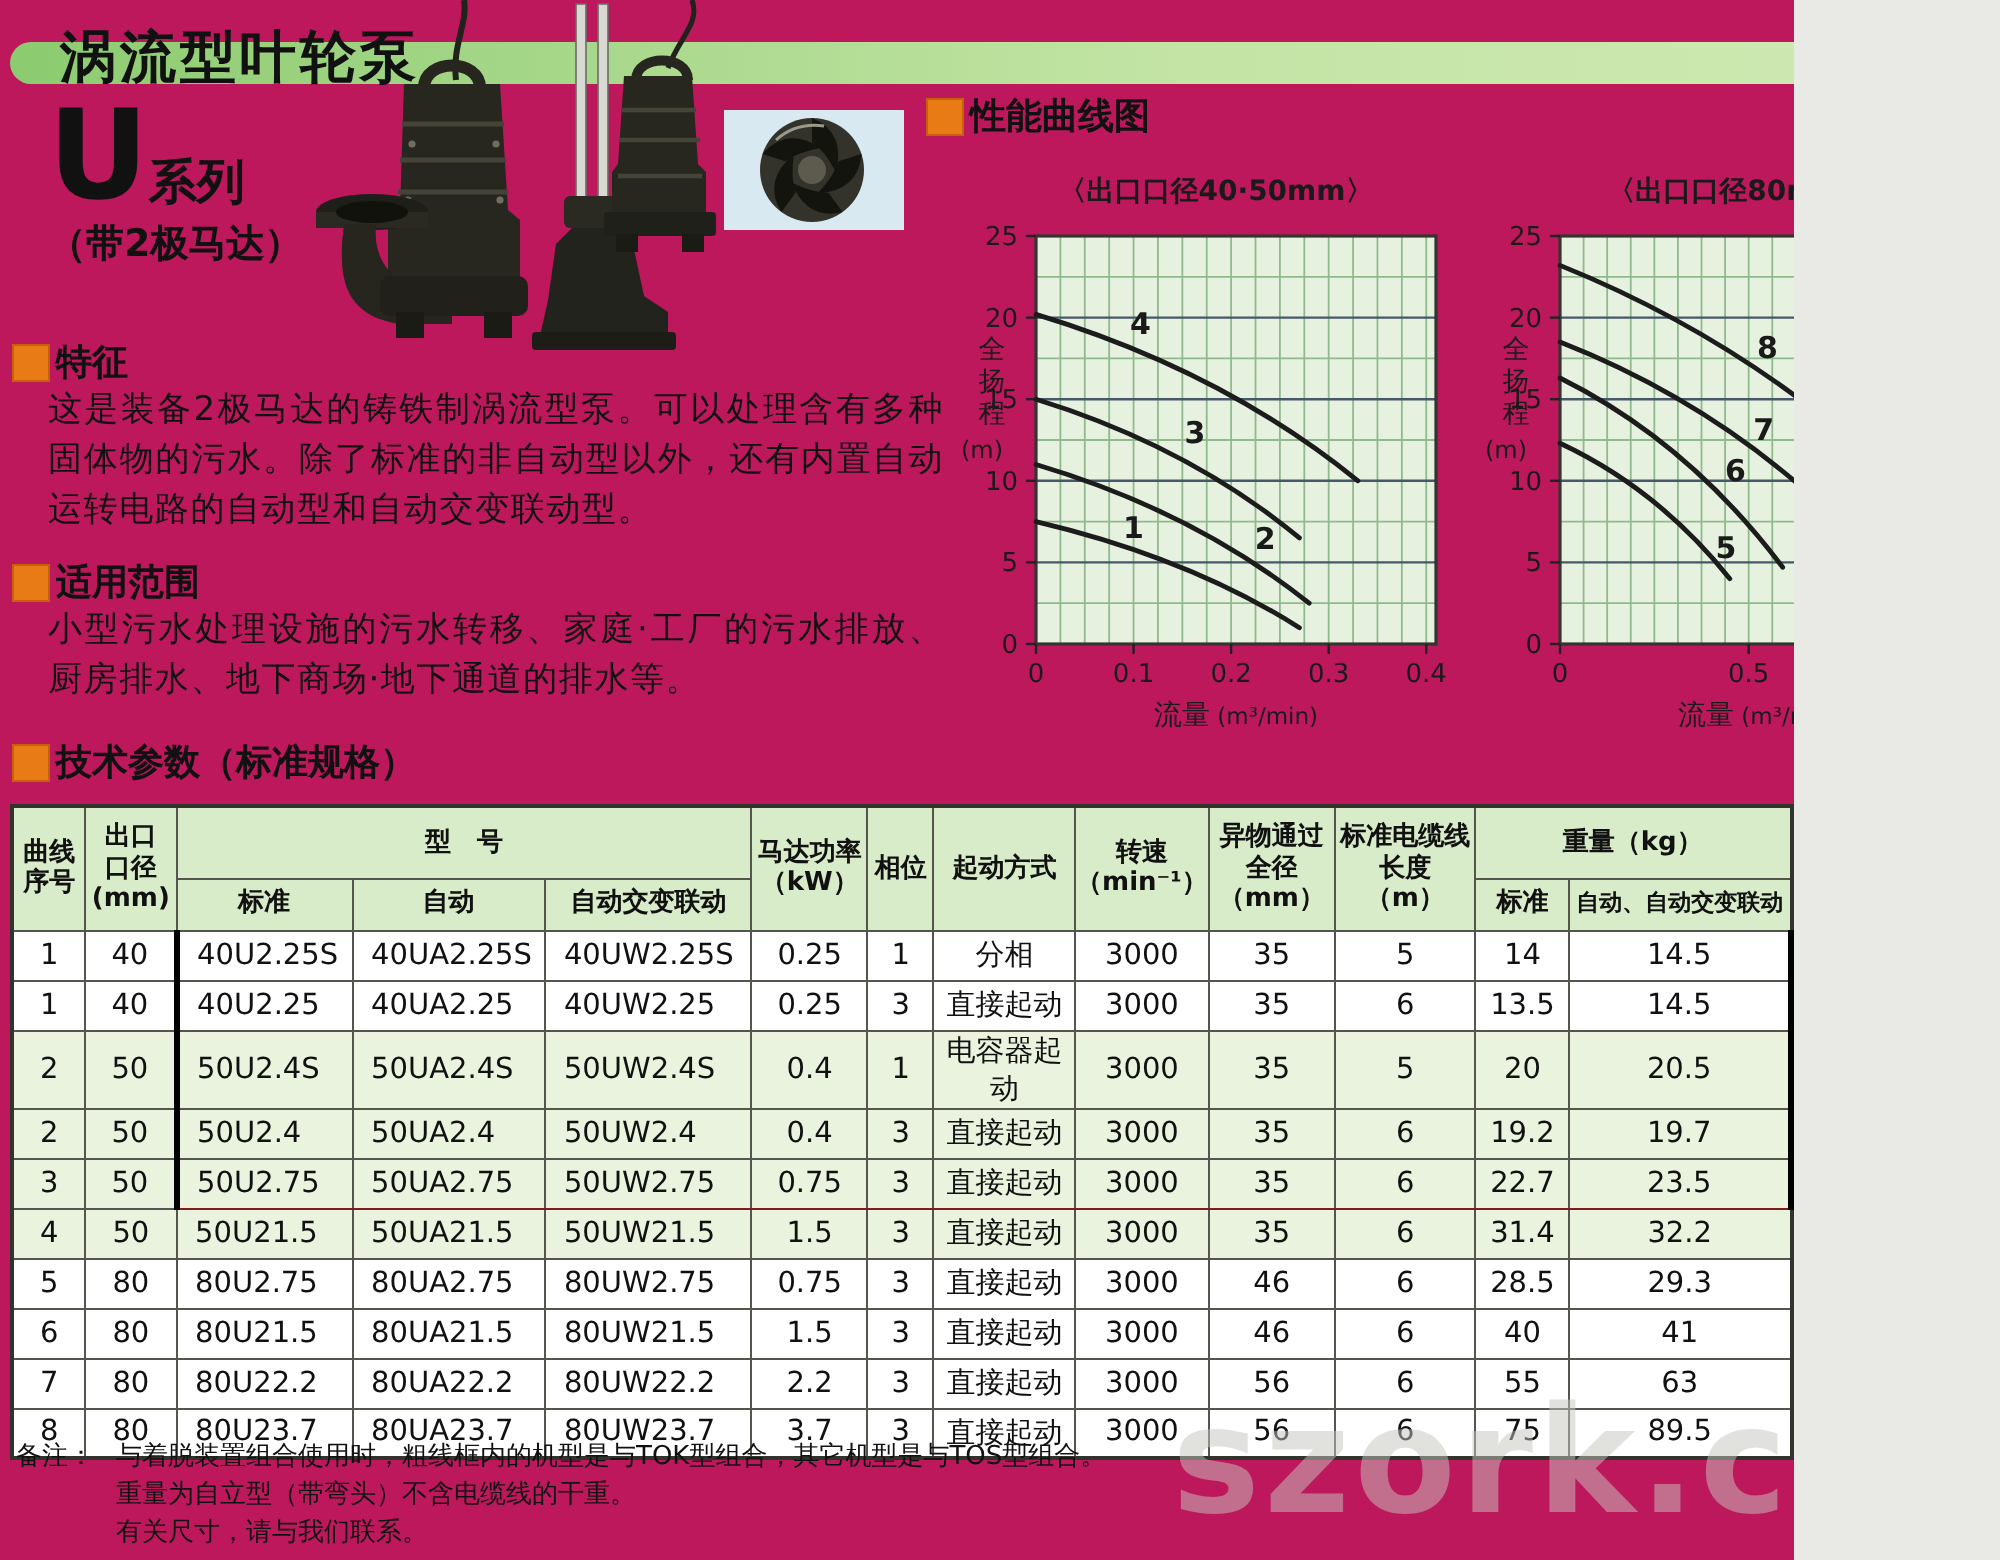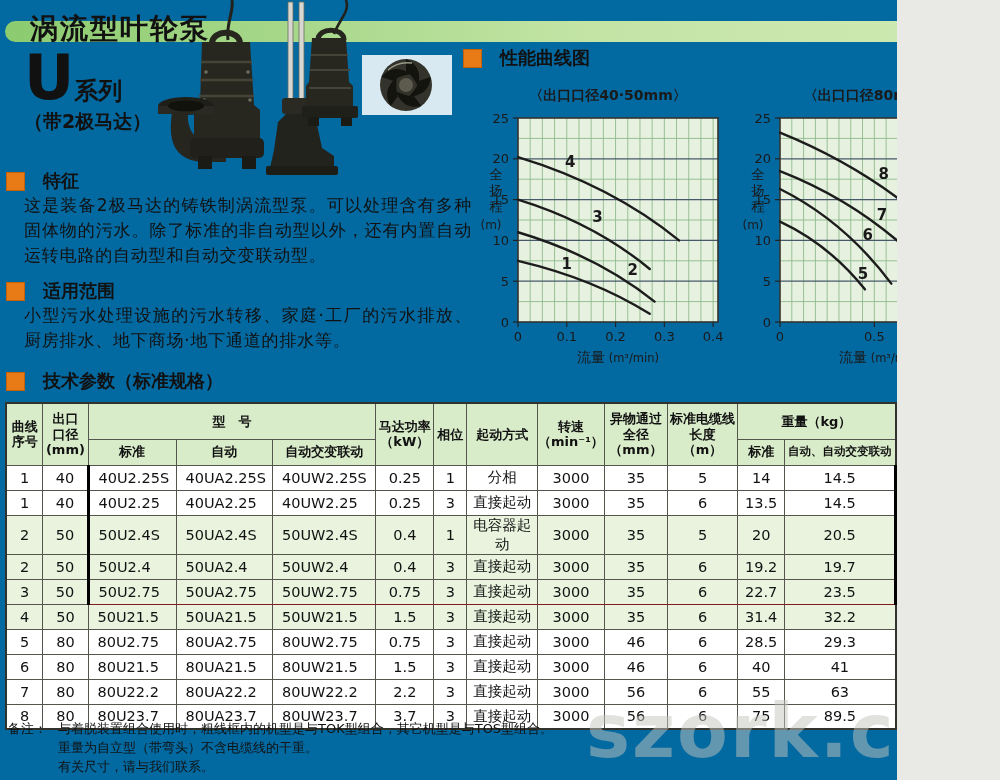--- a/index.html
+++ b/index.html
@@ -1,25 +1,25 @@
 <!DOCTYPE html>
 <html><head>
 <meta charset="utf-8">
 <style>
   html,body{margin:0;padding:0;background:#e9e9e6;}
-  .page{position:relative;width:897px;height:780px;background:#0369a1;overflow:hidden;
+  .page{position:relative;width:897px;height:780px;background:#be185d;overflow:hidden;
         font-family:"DejaVu Sans","Liberation Sans",sans-serif;color:#111;}
   .band{position:absolute;left:5px;top:21px;width:975px;height:21px;border-radius:11px;
         background:linear-gradient(90deg,#8ccb70 0%,#a6d789 28%,#c3e4a5 60%,#cfeab4 100%);}
   .main-title{position:absolute;left:30px;top:10px;font-size:28px;font-weight:bold;letter-spacing:2px;white-space:nowrap;}
   .series{position:absolute;left:24px;top:50px;white-space:nowrap;}
   .series .u{font-size:62px;font-weight:bold;line-height:0.9;}
   .series .sx{font-size:24px;font-weight:bold;}
   .series .sub{font-size:19px;font-weight:bold;margin-top:2px;}
-  .h{position:absolute;display:flex;align-items:center;gap:18px;font-size:18px;font-weight:bold;white-space:nowrap;}
+  .h{position:absolute;display:flex;align-items:center;gap:3px;font-size:18px;font-weight:bold;white-space:nowrap;}
   .h .sq{width:17px;height:17px;background:#e87b15;border:1px solid #c5610a;flex:0 0 auto;}
   .body-text{position:absolute;font-size:17px;line-height:25px;letter-spacing:0.8px;text-align:justify;}
   .pumps{position:absolute;left:138px;top:0px;}
   
   .spec{position:absolute;left:5px;top:402px;border-collapse:collapse;table-layout:fixed;
         border:2px solid #33332e;background:#fff;}
   .spec th,.spec td{border:1px solid #55554e;text-align:center;padding:0;overflow:hidden;}
   .spec thead th{background:#d9ecca;font-size:13px;font-weight:bold;line-height:1.18;white-space:nowrap;}
   .spec thead tr:nth-child(1){height:36px;}
   .spec thead tr:nth-child(2){height:26px;}

